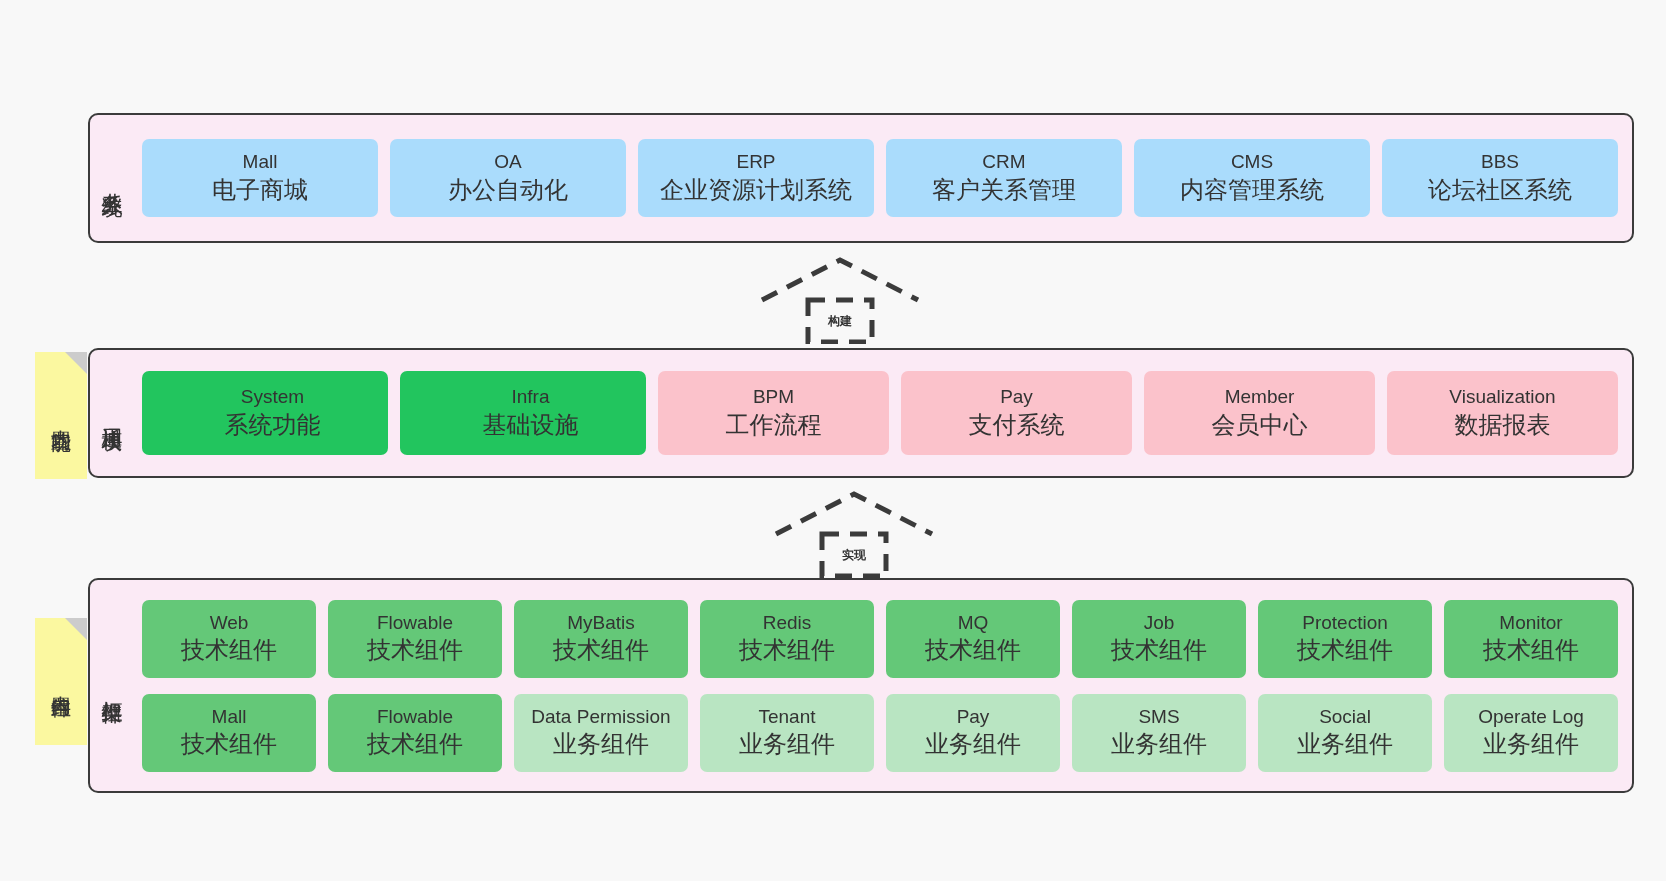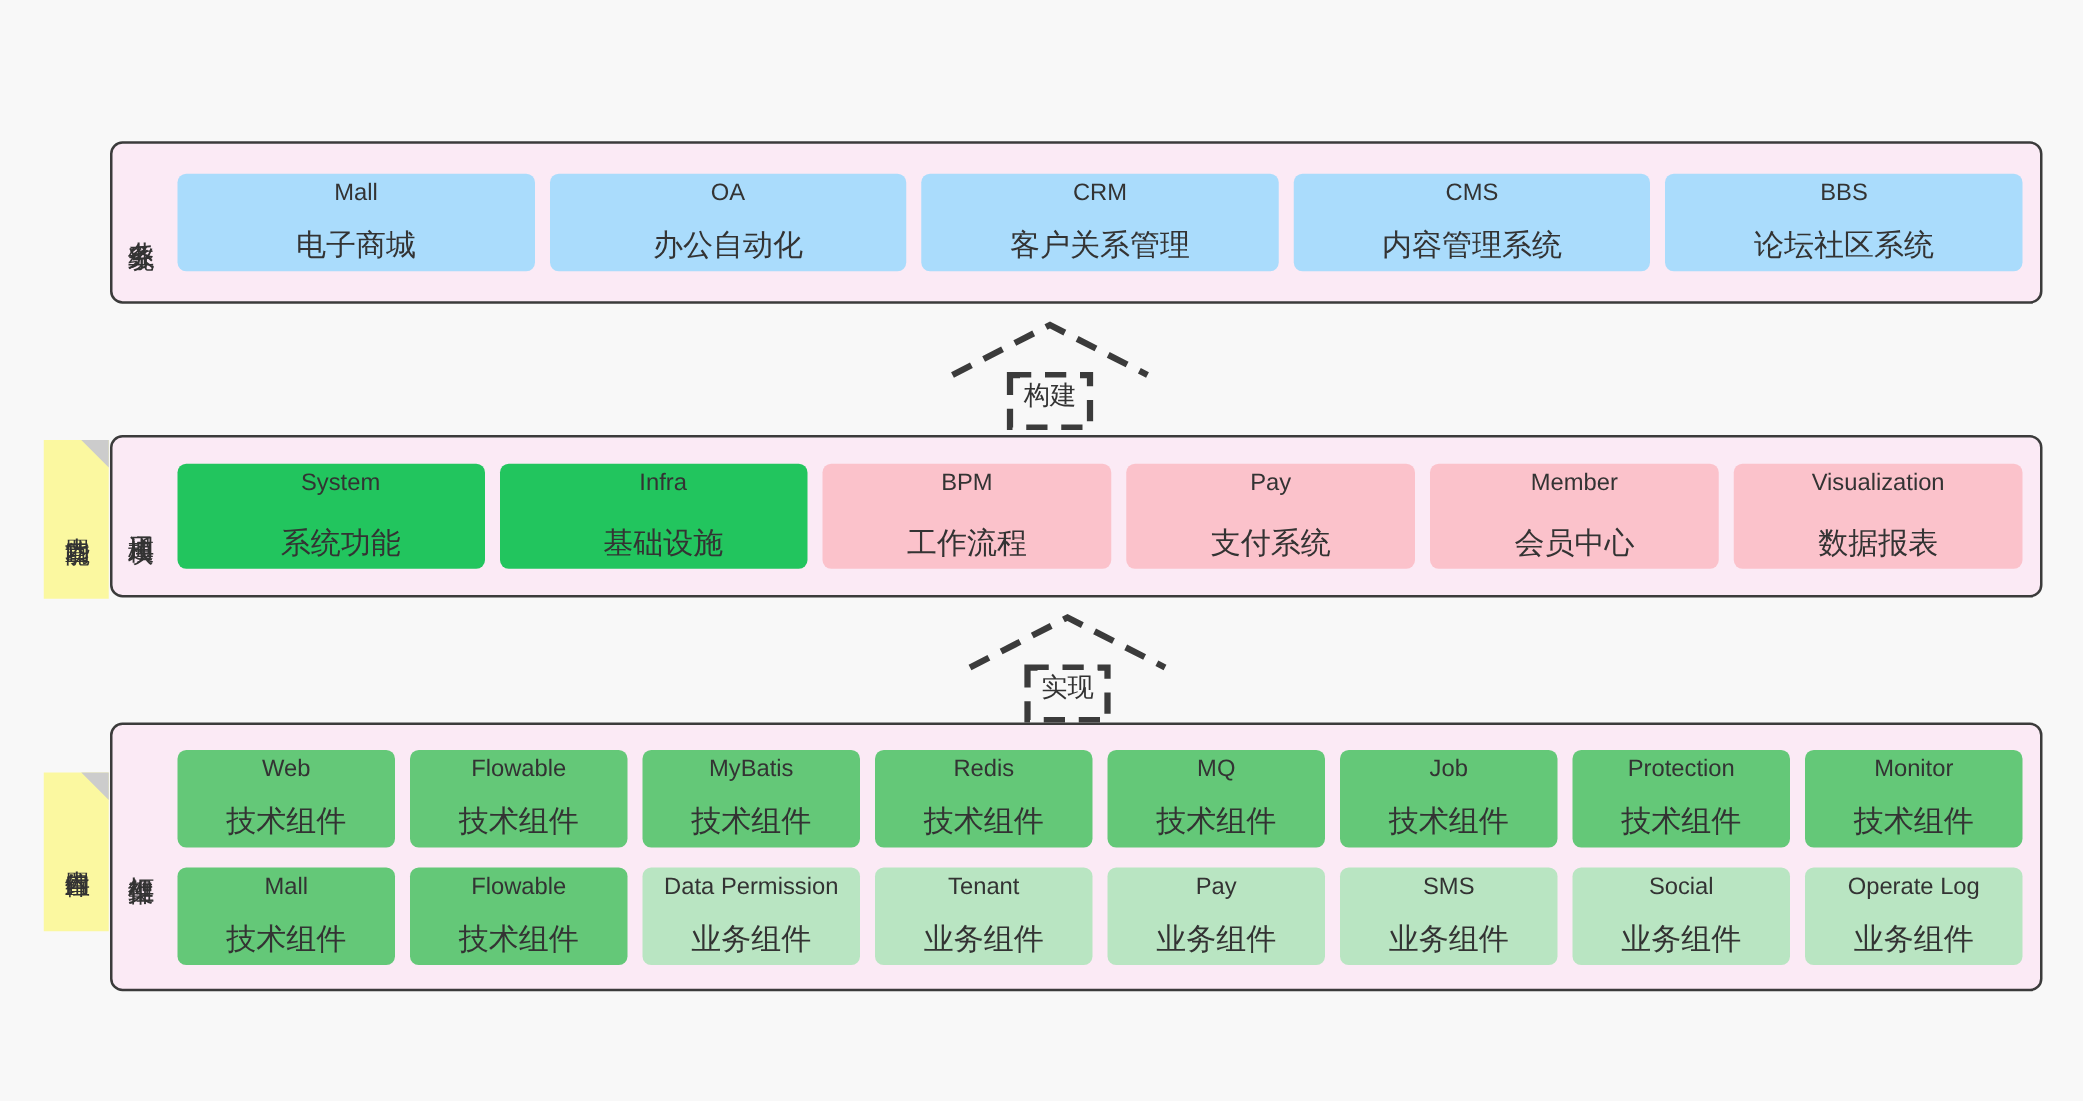--- a/index.html
+++ b/index.html
@@ -71,21 +71,21 @@
     gap: 12px;
   }
 
   
   .card {
     flex: 1 1 0;
     border-radius: 7px;
     display: flex;
     flex-direction: column;
     align-items: center;
-    justify-content: space-between;
+    justify-content: center;
     text-align: center;
     font-size: 19px;
     line-height: 1.3;
     color: #333333;
     box-sizing: border-box;
     padding: 4px 6px;
     min-width: 0;
   }
   .card .sub {
     font-size: 24px;
@@ -128,24 +128,25 @@
   .arrow {
     position: absolute;
   }
   .arrow svg { display: block; }
   .arrow .arrow-label {
     position: absolute;
     left: 50%;
     transform: translateX(-50%);
     bottom: 14px;
     background: #f8f8f8;
-    font-size: 21px;
+    font-size: 12px;
     color: #333;
     padding: 0 3px;
     white-space: nowrap;
+    font-weight: bold;
   }
 
   
   #layer-business   { left: 88px;  top: 113px; width: 1546px; height: 130px; }
   #layer-common     { left: 88px;  top: 348px; width: 1546px; height: 130px; }
   #layer-framework  { left: 88px;  top: 578px; width: 1546px; height: 215px; }
 
   #note-builtin-function  { left: 35px; top: 352px; width: 52px; height: 127px; }
   #note-builtin-component { left: 35px; top: 618px; width: 52px; height: 127px; }
 
@@ -160,20 +161,24 @@
   <div class="layer" id="layer-business">
     <div class="layer-title">业务系统</div>
     <div class="layer-body">
       <div class="card blue">
         <span>Mall</span>
         <span class="sub">电子商城</span>
       </div>
       <div class="card blue">
         <span>OA</span>
         <span class="sub">办公自动化</span>
+      </div>
+      <div class="card blue">
+        <span>ERP</span>
+        <span class="sub">企业资源计划系统</span>
       </div>
       <div class="card blue">
         <span>CRM</span>
         <span class="sub">客户关系管理</span>
       </div>
       <div class="card blue">
         <span>CMS</span>
         <span class="sub">内容管理系统</span>
       </div>
       <div class="card blue">

